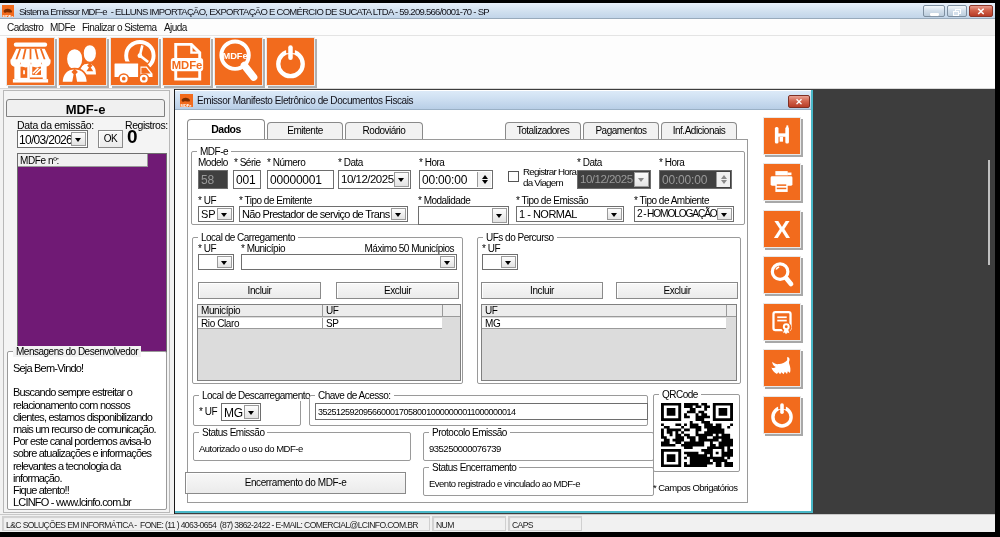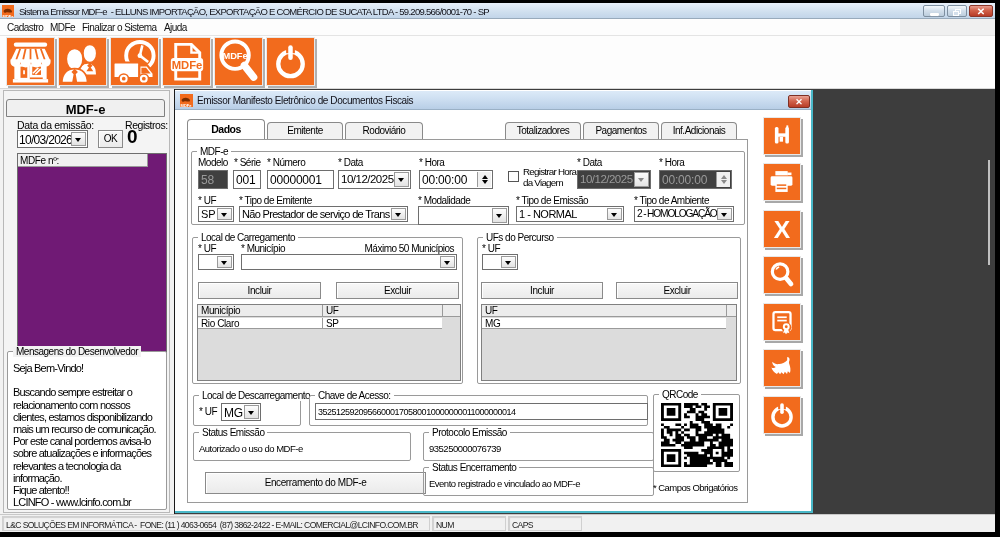--- a/index.html
+++ b/index.html
@@ -280,21 +280,21 @@
             </svg></div>
       </div>
       <div class="fs" style="left:18px;top:342px;width:218px;height:29px;">
           <b>Status Emissão</b>
         <div class="lbl" style="left:5px;top:10px;font-size:9.5px;">Autorizado o uso do MDF-e</div>
       </div>
       <div class="fs" style="left:248px;top:342px;width:231px;height:29px;">
           <b>Protocolo Emissão</b>
         <div class="lbl" style="left:5px;top:10px;font-size:9.5px;">935250000076739</div>
       </div>
-      <div class="btn" style="left:30px;top:382px;width:221px;height:22px;line-height:20px;">Encerramento do MDF-e</div>
+      <div class="btn" style="left:10px;top:382px;width:221px;height:22px;line-height:20px;">Encerramento do MDF-e</div>
       <div class="fs" style="left:248px;top:377px;width:231px;height:29px;">
           <b>Status Encerramento</b>
         <div class="lbl" style="left:5px;top:10px;font-size:9.5px;">Evento registrado e vinculado ao MDF-e</div>
       </div>
       <div class="lbl" style="left:478px;top:392px;font-size:9.5px;letter-spacing:-0.55px;">* Campos Obrigatórios</div>
 
       <div class="rbtn" style="top:27px;"><svg width="36" height="36" viewBox="0 0 38 38">
             <g fill="#fff">
               <rect x="11.5" y="9.5" width="3.8" height="17.5" rx="1.6"></rect>
               <rect x="22.5" y="9.5" width="3.8" height="17.5" rx="1.6"></rect>

